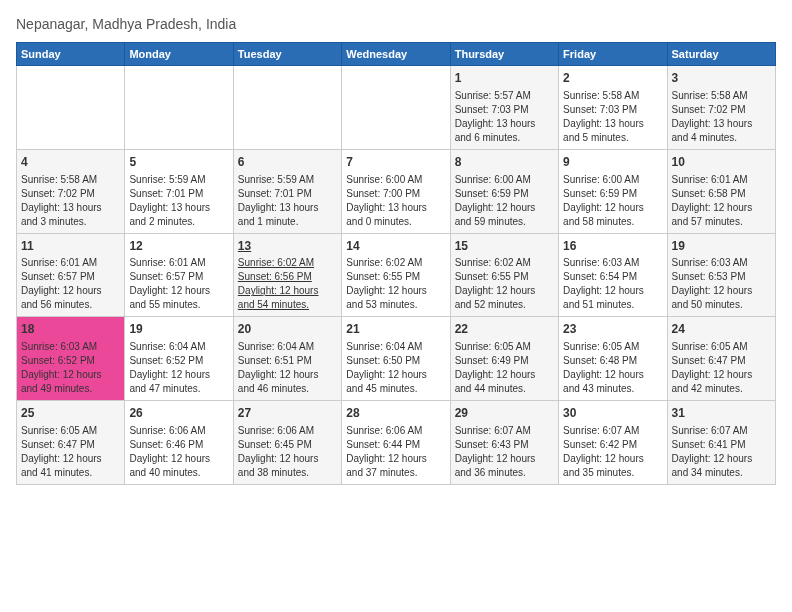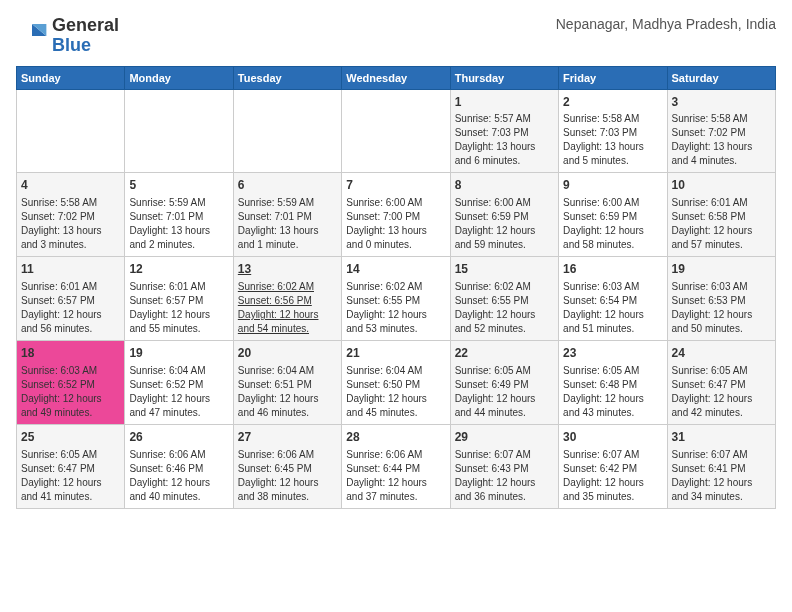--- a/index.html
+++ b/index.html
@@ -90,31 +90,20 @@
       font-size: 12px;
       display: block;
       margin-bottom: 2px;
     }
     .empty { background: #fff !important; }
   </style>
 </head>
 <body>
 
 <div class="header">
-  <div class="logo">
-    <svg class="logo-icon" viewBox="0 0 40 40" xmlns="http://www.w3.org/2000/svg">
-      <rect width="40" height="40" fill="white"></rect>
-      <polygon points="20,5 38,20 20,20" fill="#2a6db5"></polygon>
-      <polygon points="20,5 38,20 38,5" fill="#5a9fd4"></polygon>
-    </svg>
-    <div class="logo-text">
-      <span class="logo-general">General</span>
-      <span class="logo-blue">Blue</span>
-    </div>
-  </div>
   <div class="title-area">
     <div class="subtitle">Nepanagar, Madhya Pradesh, India</div>
   </div>
 </div>
 
 <table>
   <thead>
     <tr>
     <th>Sunday</th>
         <th>Monday</th>

